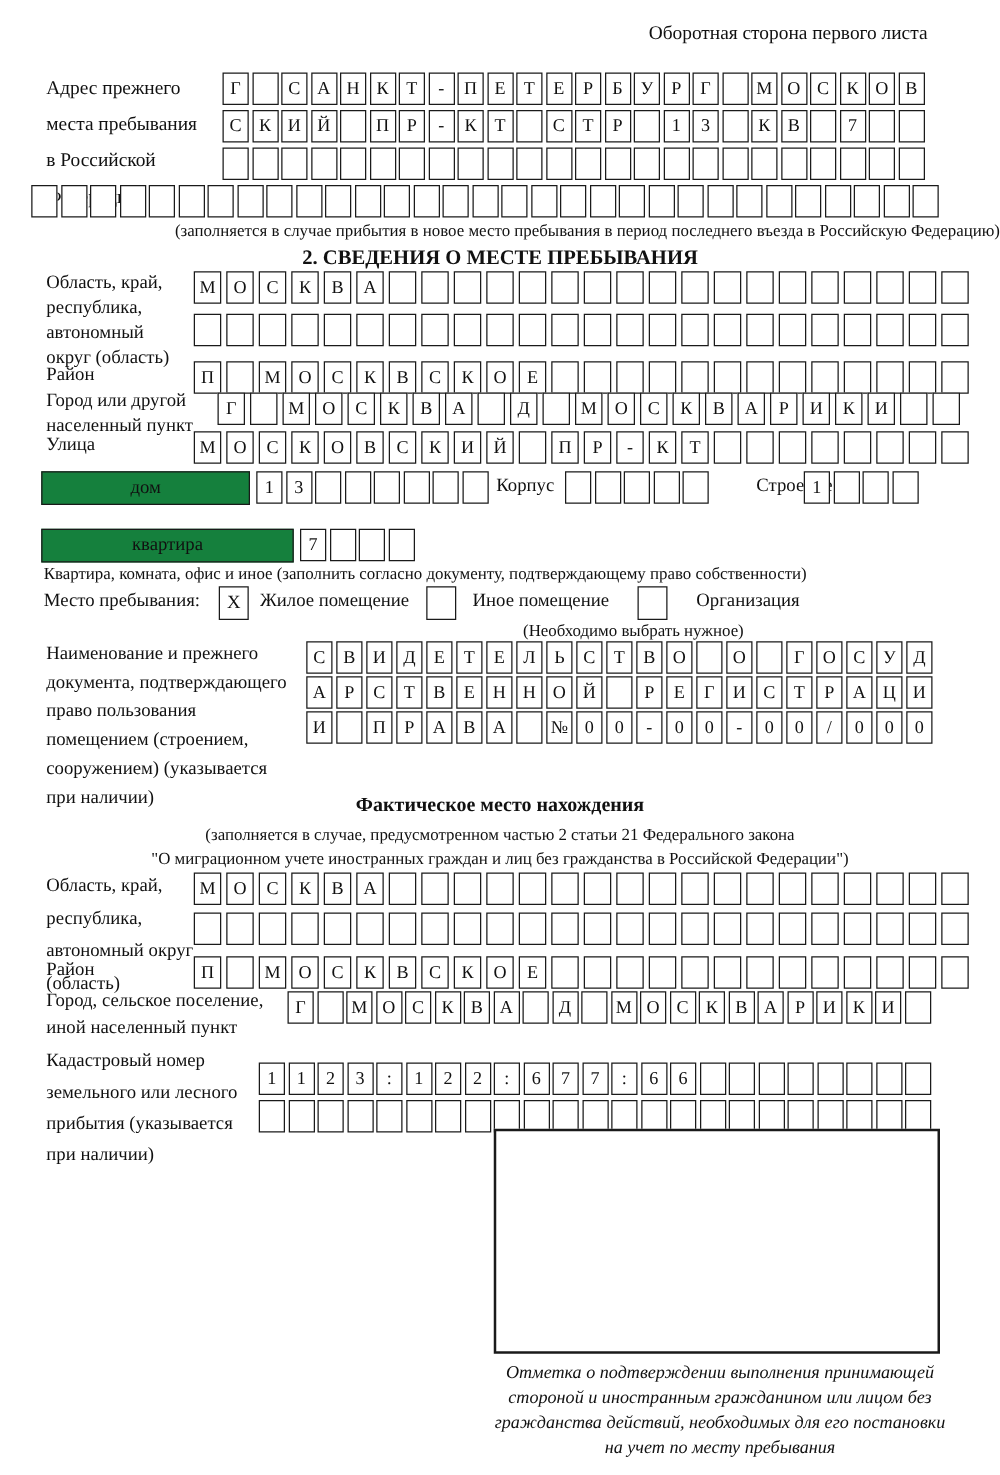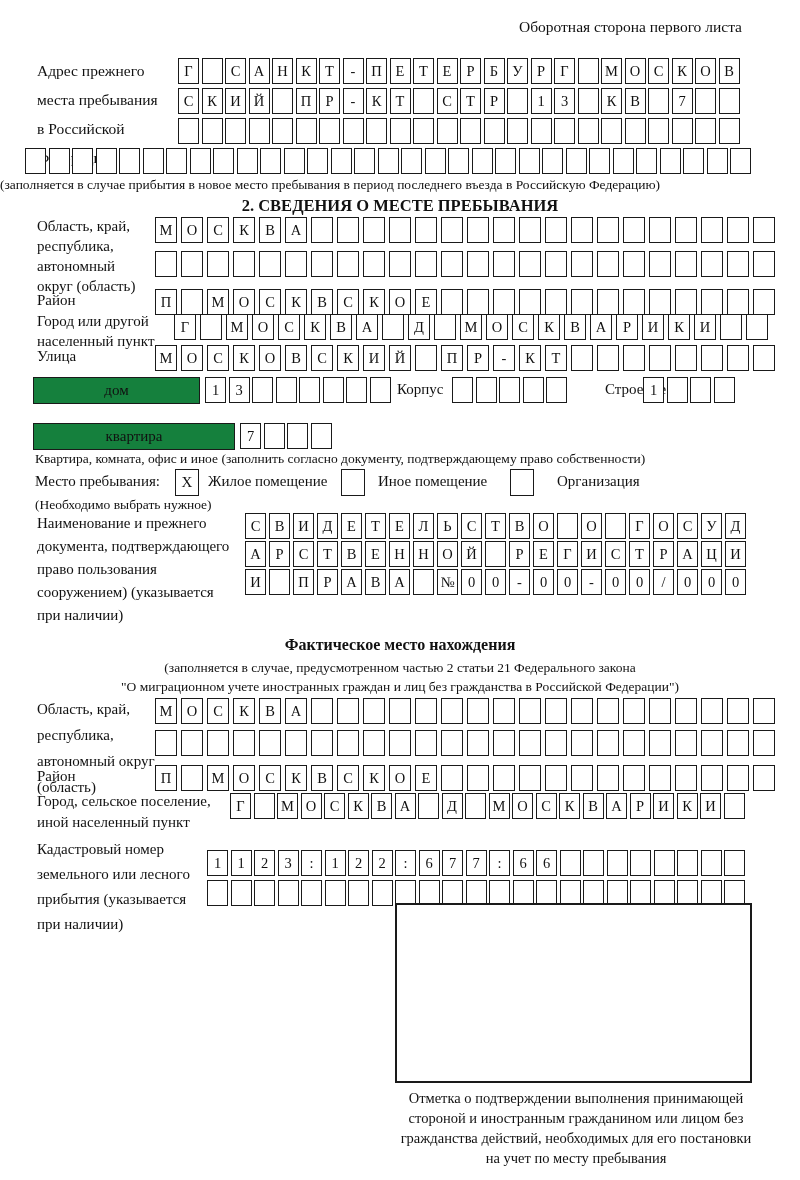--- a/index.html
+++ b/index.html
@@ -22,24 +22,24 @@
   .checkbox{
     position:absolute;box-sizing:border-box;width:24px;height:27px;
     border:1.6px solid #1a1a1a;display:flex;align-items:center;justify-content:center;
     font-size:15px;background:#fff;
   }
   .bigbox{
     position:absolute;box-sizing:border-box;height:27px;border:1.6px solid #1a1a1a;
     display:flex;align-items:center;justify-content:center;font-size:15px;background:#15803d;
   }
   .caption{position:absolute;font-size:13.5px;}
-  .center{text-align:left;}
+  .center{text-align:right;}
   .title{position:absolute;font-weight:bold;font-size:16.5px;text-align:center;}
   .stampbox{position:absolute;box-sizing:border-box;border:2px solid #1a1a1a;background:#fff;}
-  .stampcap{position:absolute;font-size:14.5px;text-align:center;line-height:20px;}
+  .stampcap{position:absolute;font-size:14.5px;text-align:center;line-height:20px;font-style:italic;}
   .caplines{position:absolute;font-size:13.5px;text-align:center;line-height:19px;}
 </style>
 </head>
 <body>
 
 <div class="sheet">
 
   <div class="backnote">Оборотная сторона первого листа</div>
 
   <div class="lines" style="left:37px;top:56px;line-height:29px;width:145px;font-size:15.5px">
@@ -350,20 +350,21 @@
   <div class="checkbox" style="left:341px;top:469px"></div>
   <div class="lbl" style="left:378px;top:473px">Иное помещение</div>
   <div class="checkbox" style="left:510px;top:469px"></div>
   <div class="lbl" style="left:557px;top:473px">Организация</div>
   <div class="caption center" style="left:35px;top:497px;width:560px">(Необходимо выбрать нужное)</div>
 
   <div class="lines" style="left:37px;top:512px;line-height:23px;width:210px">
       <div>Наименование и прежнего</div>
       <div>документа, подтверждающего</div>
       <div>право пользования</div>
+      <div>помещением (строением,</div>
       <div>сооружением) (указывается</div>
       <div>при наличии)</div>
     </div>
   <div class="cellrow gap3" style="left:245px;top:513px">
       <span class="cell">С</span>
       <span class="cell">В</span>
       <span class="cell">И</span>
       <span class="cell">Д</span>
       <span class="cell">Е</span>
       <span class="cell">Т</span>

